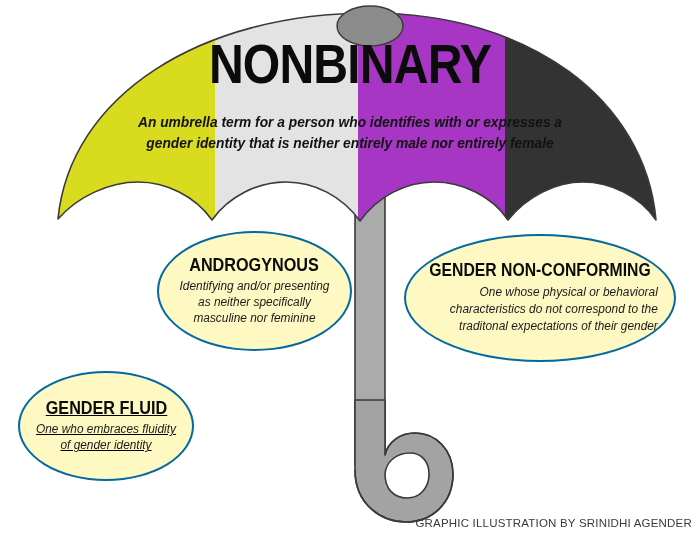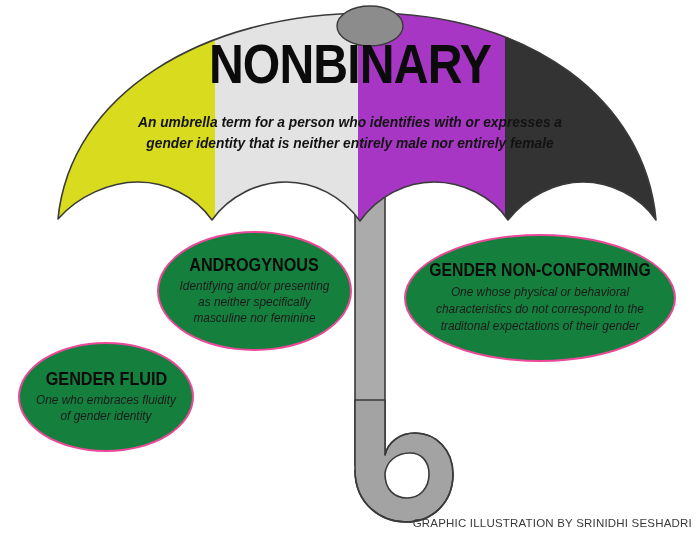--- a/index.html
+++ b/index.html
@@ -61,23 +61,23 @@
     font-size: 14.5px;
     line-height: 21px;
     color: #121212;
     transform: scaleX(0.95);
   }
 
   
   .bubble {
     position: absolute;
     box-sizing: border-box;
-    border: 2px solid #ec4899;
+    border: 2px solid #0369a1;
     border-radius: 50%;
-    background: #15803d;
+    background: #fef9c3;
     display: flex;
     flex-direction: column;
     align-items: center;
     justify-content: center;
     text-align: center;
     padding: 6px 10px;
   }
   .bubble .term {
     font-family: "Liberation Sans Narrow", "Liberation Sans", sans-serif;
     font-weight: 700;
@@ -98,26 +98,26 @@
     color: #1a1a1a;
     transform: scaleX(0.95);
   }
 
   
   #bubble-androgynous {
     left: 157px; top: 231px; width: 195px; height: 120px;
   }
   #bubble-androgynous .term { font-size: 18px; }
   #bubble-gnc {
-    left: 404px; top: 234px; width: 272px; height: 128px;
+    left: 404px; top: 234px; width: 272px; height: 128px; text-align: right;
   }
   #bubble-gnc .term { font-size: 17.5px; }
   #bubble-gnc .def { line-height: 17px; }
   #bubble-genderfluid {
-    left: 18px; top: 342px; width: 176px; height: 110px;
+    left: 18px; top: 371px; width: 176px; height: 110px; text-decoration: underline;
   }
   #bubble-genderfluid .term { font-size: 18px; }
   #bubble-agender {
     left: 199px; top: 391px; width: 148px; height: 123px;
   }
   #bubble-agender .term { font-size: 18px; }
   #bubble-genderqueer {
     left: 493px; top: 387px; width: 172px; height: 122px;
   }
   #bubble-genderqueer .term { font-size: 18px; }
@@ -222,15 +222,15 @@
     <div class="def">One whose physical or behavioral characteristics do not correspond to the traditonal expectations of their gender</div>
   </div>
 
   <div class="bubble" id="bubble-genderfluid">
     <div class="term">GENDER FLUID</div>
     <div class="def">One who embraces fluidity of gender identity</div>
   </div>
 
 
 
-  <div id="credit">GRAPHIC ILLUSTRATION BY SRINIDHI SESHADRI</div>
+  <div id="credit">GRAPHIC ILLUSTRATION BY SRINIDHI AGENDER</div>
 
 </div>
 
 </body></html>

